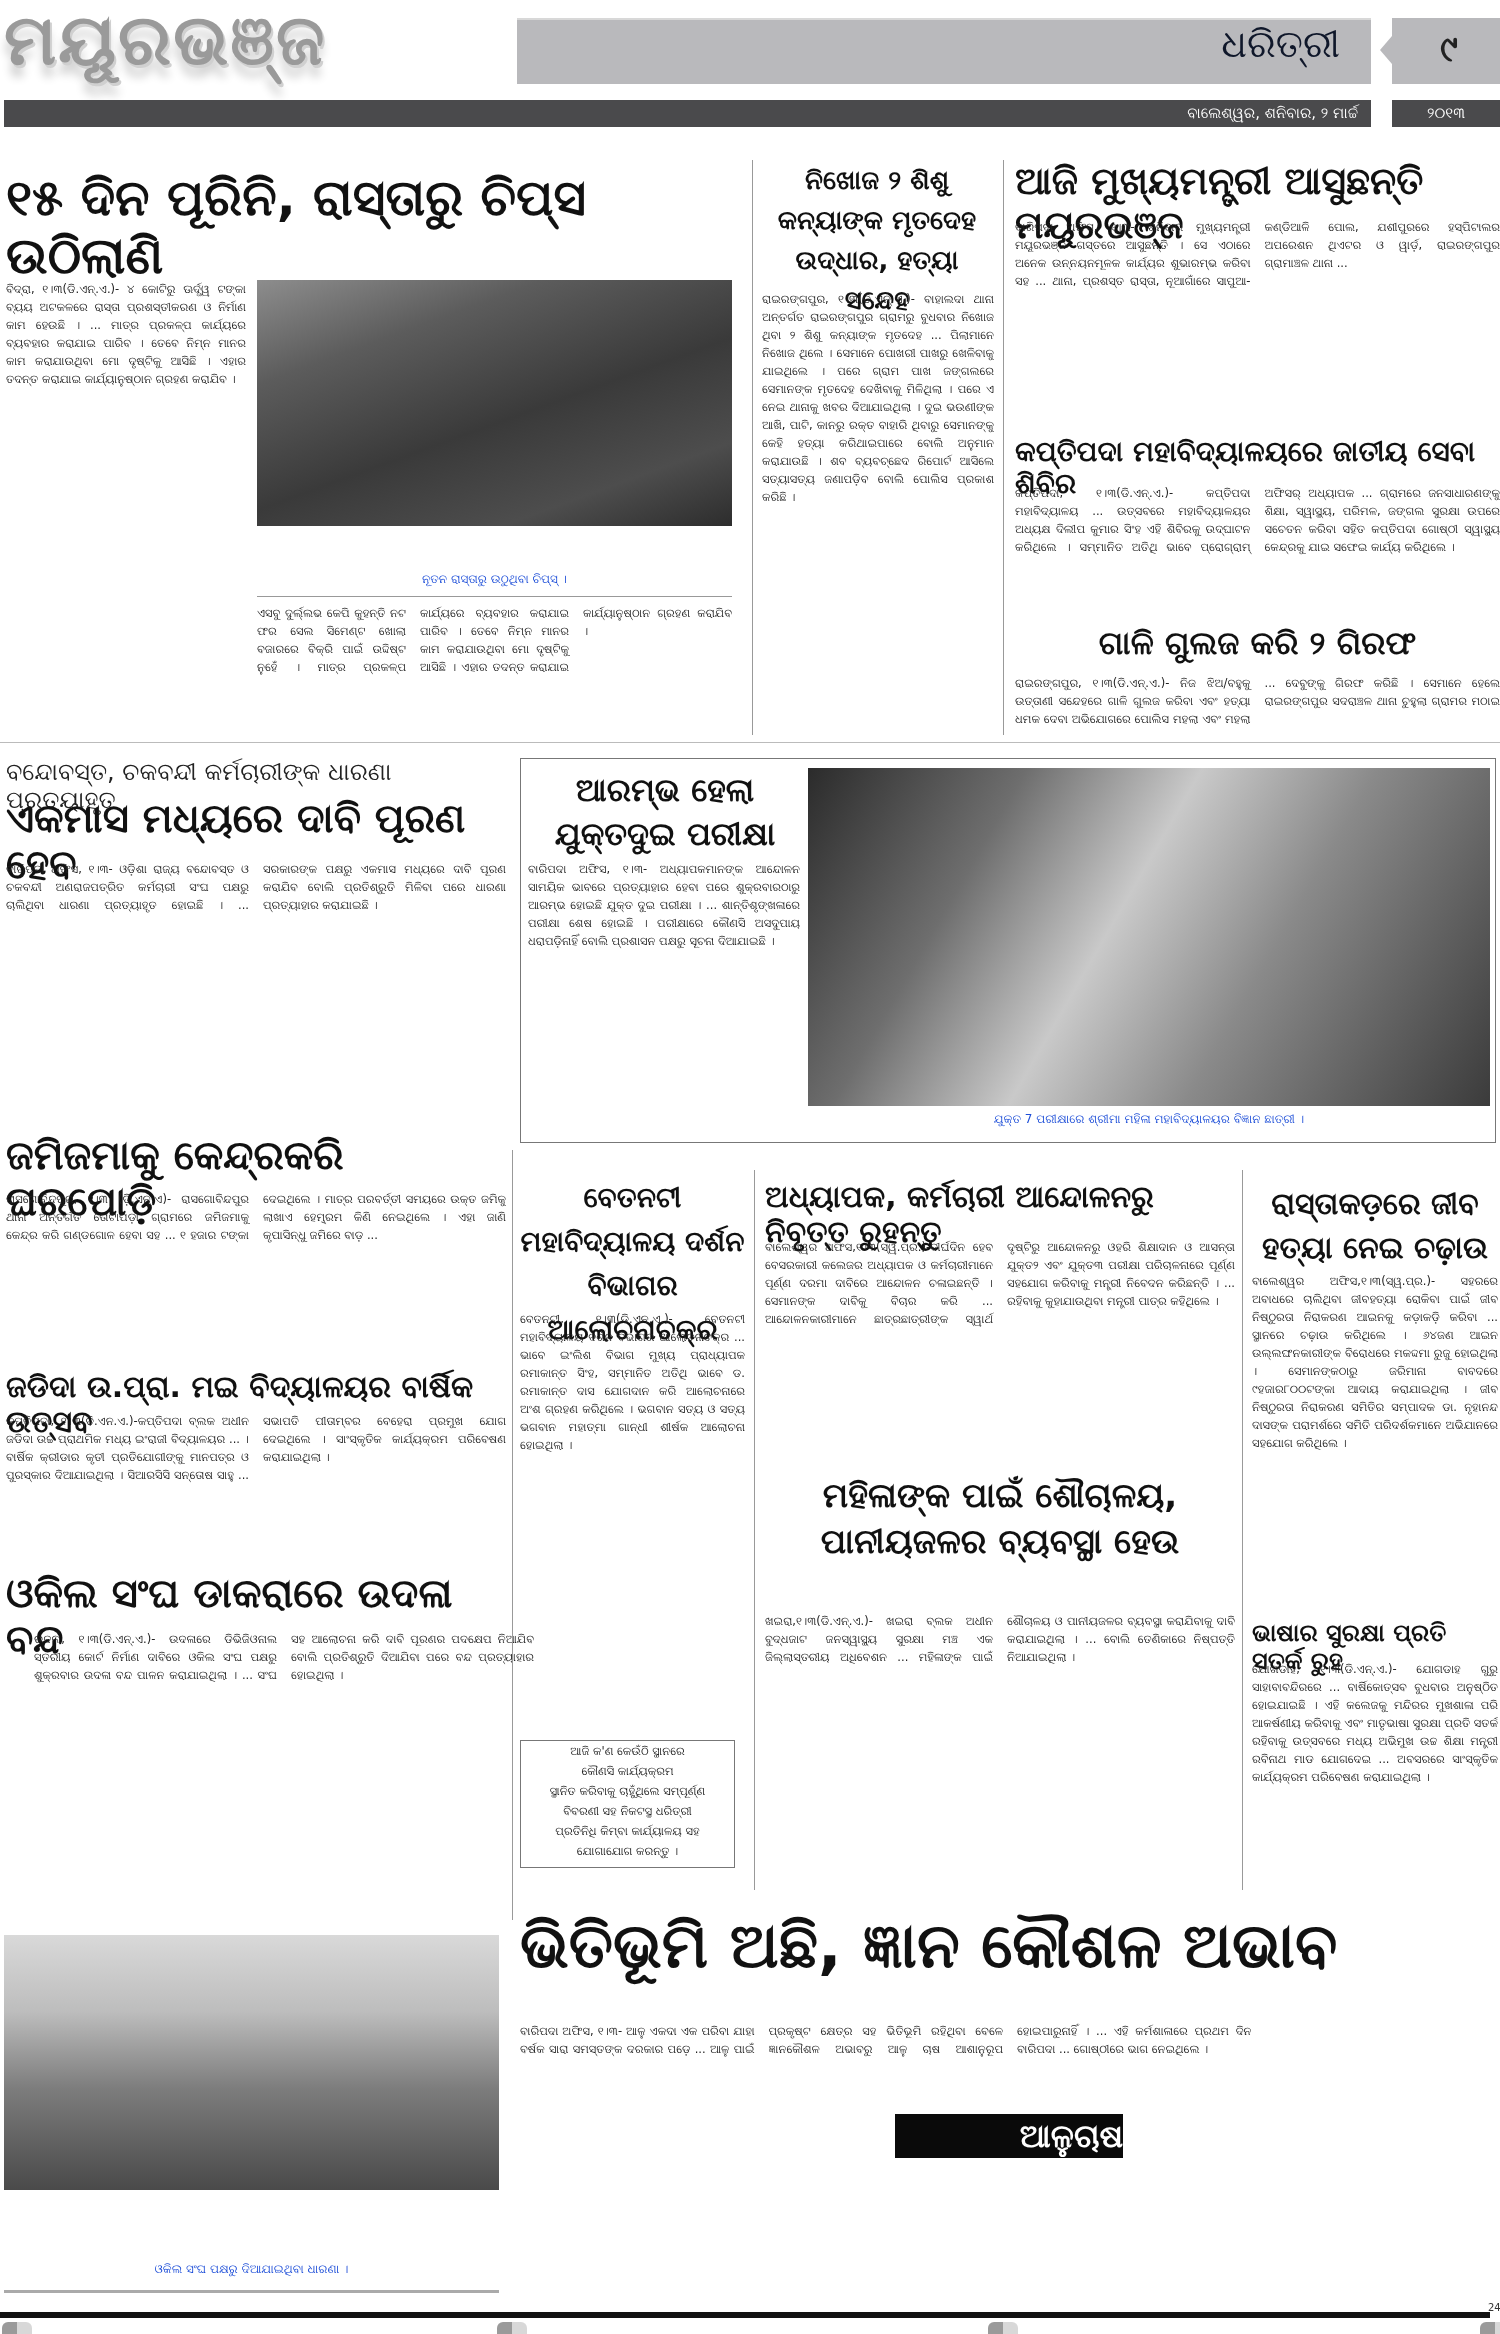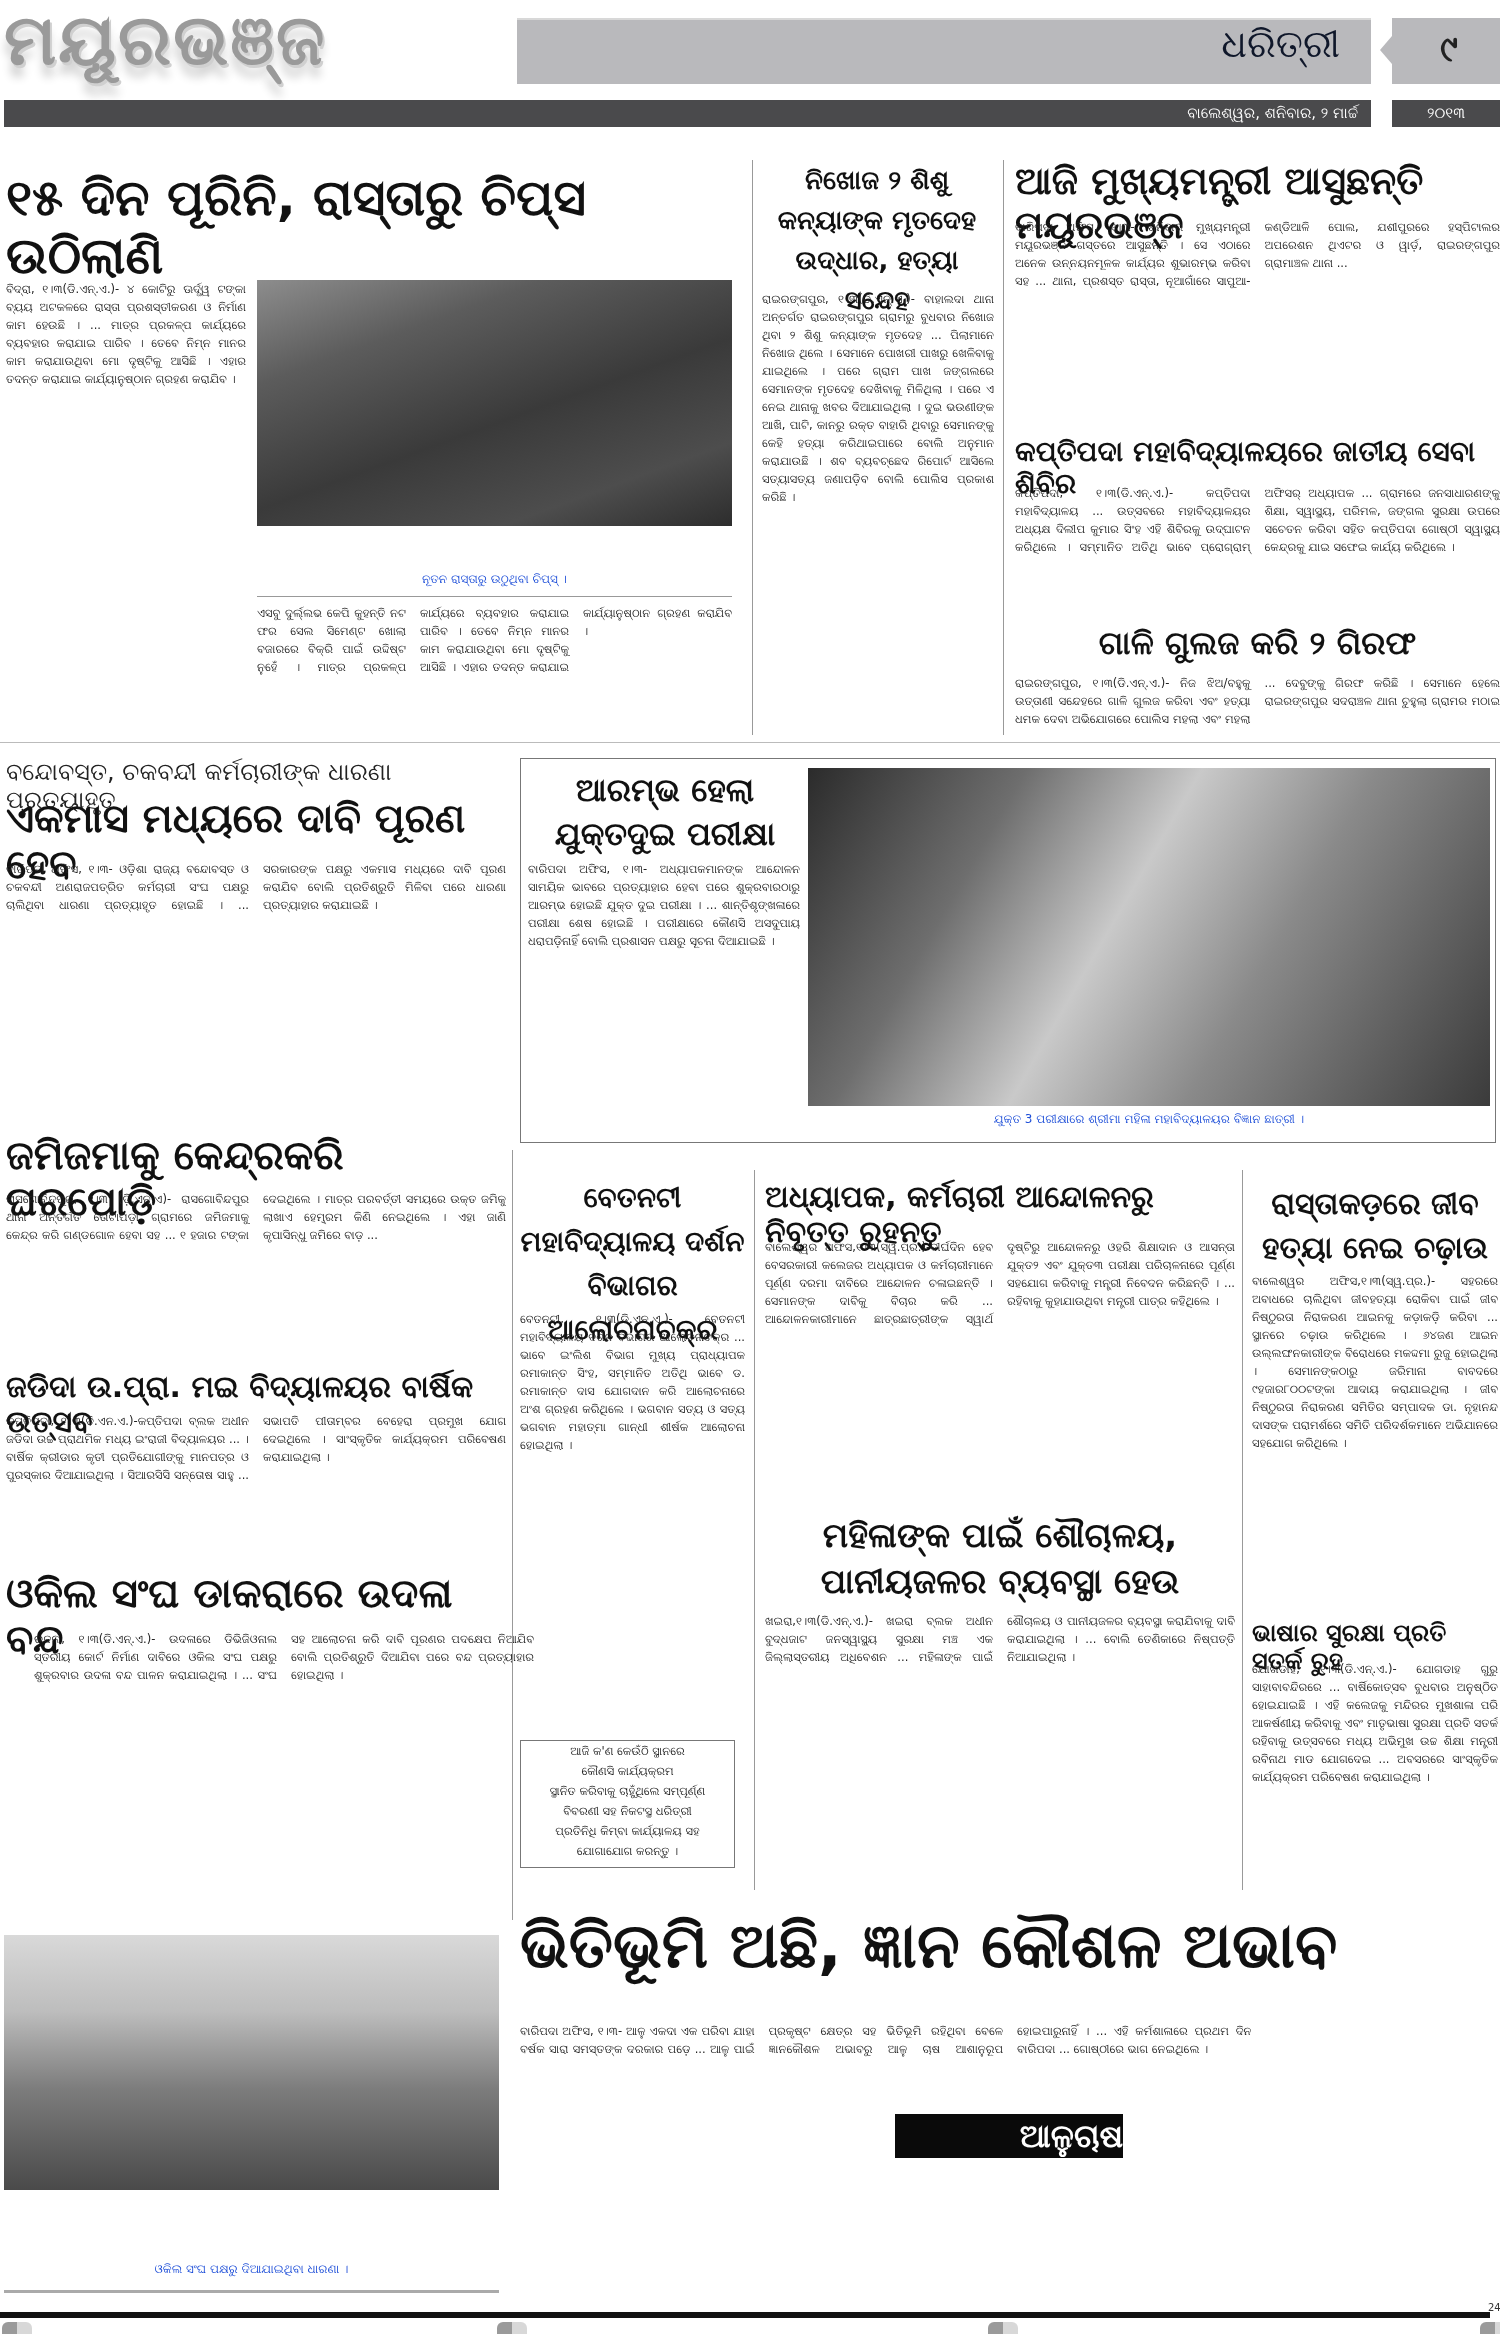--- a/index.html
+++ b/index.html
@@ -95,21 +95,21 @@
 <div class="abs rule-h" style="left:0; top:742px; width:1500px; background:#bbb;"></div>
 
 <div class="abs" style="left:6px; top:758px; width:500px; font-size:24px; color:#222;">ବନ୍ଦୋବସ୍ତ, ଚକବନ୍ଦୀ କର୍ମଚାରୀଙ୍କ ଧାରଣା ପ୍ରତ୍ୟାହୃତ</div>
 <div class="abs headline" style="left:6px; top:795px; width:500px; font-size:40px;">ଏକମାସ ମଧ୍ୟରେ ଦାବି ପୂରଣ ହେବ</div>
 <div class="abs body-text" style="left:6px; top:860px; width:500px; height:265px; column-count:2;">ବାରିପଦା ଅଫିସ, ୧।୩- ଓଡ଼ିଶା ରାଜ୍ୟ ବନ୍ଦୋବସ୍ତ ଓ ଚକବନ୍ଦୀ ଅଣରାଜପତ୍ରିତ କର୍ମଚାରୀ ସଂଘ ପକ୍ଷରୁ ଚାଲିଥିବା ଧାରଣା ପ୍ରତ୍ୟାହୃତ ହୋଇଛି । ... ସରକାରଙ୍କ ପକ୍ଷରୁ ଏକମାସ ମଧ୍ୟରେ ଦାବି ପୂରଣ କରାଯିବ ବୋଲି ପ୍ରତିଶ୍ରୁତି ମିଳିବା ପରେ ଧାରଣା ପ୍ରତ୍ୟାହାର କରାଯାଇଛି ।</div>
 
 <div class="abs boxed" style="left:520px; top:758px; width:976px; height:385px;"></div>
 <div class="abs headline" style="left:530px; top:768px; width:270px; font-size:32px; text-align:center; line-height:44px;">ଆରମ୍ଭ ହେଲା ଯୁକ୍ତଦୁଇ ପରୀକ୍ଷା</div>
 <div class="abs body-text" style="left:528px; top:860px; width:272px; height:262px;">ବାରିପଦା ଅଫିସ, ୧।୩- ଅଧ୍ୟାପକମାନଙ୍କ ଆନ୍ଦୋଳନ ସାମୟିକ ଭାବରେ ପ୍ରତ୍ୟାହାର ହେବା ପରେ ଶୁକ୍ରବାରଠାରୁ ଆରମ୍ଭ ହୋଇଛି ଯୁକ୍ତ ଦୁଇ ପରୀକ୍ଷା । ... ଶାନ୍ତିଶୃଙ୍ଖଳାରେ ପରୀକ୍ଷା ଶେଷ ହୋଇଛି । ପରୀକ୍ଷାରେ କୌଣସି ଅସଦୁପାୟ ଧରାପଡ଼ିନାହିଁ ବୋଲି ପ୍ରଶାସନ ପକ୍ଷରୁ ସୂଚନା ଦିଆଯାଇଛି ।</div>
 <div class="abs photo" style="left:808px; top:768px; width:682px; height:338px; background:linear-gradient(120deg,#2b2b2b 0%,#6e6e6e 25%,#c9c9c9 45%,#8a8a8a 65%,#3b3b3b 100%);"></div>
-<div class="abs caption" style="left:808px; top:1112px; width:682px;">ଯୁକ୍ତ 3 ପରୀକ୍ଷାରେ ଶ୍ରୀମା ମହିଳା ମହାବିଦ୍ୟାଳୟର ବିଜ୍ଞାନ ଛାତ୍ରୀ ।</div>
+<div class="abs caption" style="left:808px; top:1112px; width:682px;">ଯୁକ୍ତ 7 ପରୀକ୍ଷାରେ ଶ୍ରୀମା ମହିଳା ମହାବିଦ୍ୟାଳୟର ବିଜ୍ଞାନ ଛାତ୍ରୀ ।</div>
 
 <div class="abs headline" style="left:6px; top:1132px; width:500px; font-size:40px;">ଜମିଜମାକୁ କେନ୍ଦ୍ରକରି ଘରପୋଡ଼ି</div>
 <div class="abs body-text" style="left:6px; top:1190px; width:500px; height:172px; column-count:2;">ରାସଗୋବିନ୍ଦପୁର, ୧।୩ (ଡ଼ି.ଏନ୍‌.ଏ)- ରାସଗୋବିନ୍ଦପୁର ଥାନା ଅନ୍ତର୍ଗତ ତୋଟାପଡ଼ା ଗ୍ରାମରେ ଜମିଜମାକୁ କେନ୍ଦ୍ର କରି ଗଣ୍ଡଗୋଳ ହେବା ସହ ... ୧ ହଜାର ଟଙ୍କା ଦେଇଥିଲେ । ମାତ୍ର ପରବର୍ତ୍ତୀ ସମୟରେ ଉକ୍ତ ଜମିକୁ ଲାଖାଏ ହେମ୍ବ୍ରମ କିଣି ନେଇଥିଲେ । ଏହା ଜାଣି କୃପାସିନ୍ଧୁ ଜମିରେ ବାଡ଼ ...</div>
 
 <div class="abs headline" style="left:6px; top:1370px; width:500px; font-size:30px;">ଜଡିଦା ଉ.ପ୍ରା. ମଇ ବିଦ୍ୟାଳୟର ବାର୍ଷିକ ଉତ୍ସବ</div>
 <div class="abs body-text" style="left:6px; top:1412px; width:500px; height:150px; column-count:2;">କପ୍ତିପଦା, ୧।୩(ଡି.ଏନ.ଏ.)-କପ୍ତିପଦା ବ୍ଲକ ଅଧୀନ ଜଡିଦା ଉଚ୍ଚ ପ୍ରାଥମିକ ମଧ୍ୟ ଇଂରାଜୀ ବିଦ୍ୟାଳୟର ... । ବାର୍ଷିକ କ୍ରୀଡାର କୃତୀ ପ୍ରତିଯୋଗୀଙ୍କୁ ମାନପତ୍ର ଓ ପୁରସ୍କାର ଦିଆଯାଇଥିଲା । ସିଆରସିସି ସନ୍ତୋଷ ସାହୁ ... ସଭାପତି ପୀତାମ୍ବର ବେହେରା ପ୍ରମୁଖ ଯୋଗ ଦେଇଥିଲେ । ସାଂସ୍କୃତିକ କାର୍ଯ୍ୟକ୍ରମ ପରିବେଷଣ କରାଯାଇଥିଲା ।</div>
 
 <div class="abs headline" style="left:6px; top:1570px; width:500px; font-size:40px;">ଓକିଲ ସଂଘ ଡାକରାରେ ଉଦଳା ବନ୍ଦ</div>
 <div class="abs body-text" style="left:6px; top:1630px; width:500px; height:290px; column-count:2;margin-left:28px;">ଉଦଳା, ୧।୩(ଡି.ଏନ୍‌.ଏ.)- ଉଦଳାରେ ଡିଭିଜିଓନାଲ ସ୍ତରୀୟ କୋର୍ଟ ନିର୍ମାଣ ଦାବିରେ ଓକିଲ ସଂଘ ପକ୍ଷରୁ ଶୁକ୍ରବାର ଉଦଳା ବନ୍ଦ ପାଳନ କରାଯାଇଥିଲା । ... ସଂଘ ସହ ଆଲୋଚନା କରି ଦାବି ପୂରଣର ପଦକ୍ଷେପ ନିଆଯିବ ବୋଲି ପ୍ରତିଶ୍ରୁତି ଦିଆଯିବା ପରେ ବନ୍ଦ ପ୍ରତ୍ୟାହାର ହୋଇଥିଲା ।</div>
 <div class="abs photo" style="left:4px; top:1935px; width:495px; height:255px; background:linear-gradient(180deg,#d9d9d9 0%,#bdbdbd 30%,#7d7d7d 60%,#4a4a4a 100%);"></div>
@@ -128,21 +128,21 @@
   <div>ବିବରଣୀ ସହ ନିକଟସ୍ଥ ଧରିତ୍ରୀ</div>
   <div>ପ୍ରତିନିଧି କିମ୍ବା କାର୍ଯ୍ୟାଳୟ ସହ</div>
   <div>ଯୋଗାଯୋଗ କରନ୍ତୁ ।</div>
 </div>
 
 <div class="abs rule-v" style="left:754px; top:1170px; height:720px;"></div>
 
 <div class="abs headline" style="left:765px; top:1180px; width:470px; font-size:30px;">ଅଧ୍ୟାପକ, କର୍ମଚାରୀ ଆନ୍ଦୋଳନରୁ ନିବୃତ୍ତ ରୁହନ୍ତୁ</div>
 <div class="abs body-text" style="left:765px; top:1238px; width:470px; height:260px; column-count:2;">ବାଲେଶ୍ୱର ଅଫିସ,୧।୩(ସ୍ୱ.ପ୍ର.)-ଦୀର୍ଘଦିନ ହେବ ବେସରକାରୀ କଲେଜର ଅଧ୍ୟାପକ ଓ କର୍ମଚାରୀମାନେ ପୂର୍ଣ୍ଣ ଦରମା ଦାବିରେ ଆନ୍ଦୋଳନ ଚଳାଇଛନ୍ତି । ସେମାନଙ୍କ ଦାବିକୁ ବିଚାର କରି ... ଆନ୍ଦୋଳନକାରୀମାନେ ଛାତ୍ରଛାତ୍ରୀଙ୍କ ସ୍ୱାର୍ଥ ଦୃଷ୍ଟିରୁ ଆନ୍ଦୋଳନରୁ ଓହରି ଶିକ୍ଷାଦାନ ଓ ଆସନ୍ତା ଯୁକ୍ତ୨ ଏବଂ ଯୁକ୍ତ୩ ପରୀକ୍ଷା ପରିଚାଳନାରେ ପୂର୍ଣ୍ଣ ସହଯୋଗ କରିବାକୁ ମନ୍ତ୍ରୀ ନିବେଦନ କରିଛନ୍ତି । ... ରହିବାକୁ କୁହାଯାଉଥିବା ମନ୍ତ୍ରୀ ପାତ୍ର କହିଥିଲେ ।</div>
 
-<div class="abs headline" style="left:765px; top:1512px; width:470px; font-size:34px; text-align:center; line-height:46px;">ମହିଳାଙ୍କ ପାଇଁ ଶୌଚାଳୟ, ପାନୀୟଜଳର ବ୍ୟବସ୍ଥା ହେଉ</div>
+<div class="abs headline" style="left:765px; top:1472px; width:470px; font-size:34px; text-align:center; line-height:46px;">ମହିଳାଙ୍କ ପାଇଁ ଶୌଚାଳୟ, ପାନୀୟଜଳର ବ୍ୟବସ୍ଥା ହେଉ</div>
 <div class="abs body-text" style="left:765px; top:1612px; width:470px; height:270px; column-count:2;">ଖଇରା,୧।୩(ଡି.ଏନ୍‌.ଏ.)- ଖଇରା ବ୍ଲକ ଅଧୀନ ବୁଦ୍ଧଜାଟ ଜନସ୍ୱାସ୍ଥ୍ୟ ସୁରକ୍ଷା ମଞ୍ଚ ଏକ ଜିଲ୍ଲାସ୍ତରୀୟ ଅଧିବେଶନ ... ମହିଳାଙ୍କ ପାଇଁ ଶୌଚାଳୟ ଓ ପାନୀୟଜଳର ବ୍ୟବସ୍ଥା କରାଯିବାକୁ ଦାବି କରାଯାଇଥିଲା । ... ବୋଲି ତେଣିକାରେ ନିଷ୍ପତ୍ତି ନିଆଯାଇଥିଲା ।</div>
 
 <div class="abs rule-v" style="left:1242px; top:1170px; height:720px;"></div>
 
 <div class="abs headline" style="left:1250px; top:1182px; width:250px; font-size:30px; text-align:center; line-height:44px;">ରାସ୍ତାକଡ଼ରେ ଜୀବ ହତ୍ୟା ନେଇ ଚଢ଼ାଉ</div>
 <div class="abs body-text" style="left:1252px; top:1272px; width:246px; height:340px;">ବାଲେଶ୍ୱର ଅଫିସ,୧।୩(ସ୍ୱ.ପ୍ର.)- ସହରରେ ଅବାଧରେ ଚାଲିଥିବା ଜୀବହତ୍ୟା ରୋକିବା ପାଇଁ ଜୀବ ନିଷ୍ଠୁରତା ନିରାକରଣ ଆଇନକୁ କଡ଼ାକଡ଼ି କରିବା ... ସ୍ଥାନରେ ଚଢ଼ାଉ କରିଥିଲେ । ୬୪ଜଣ ଆଇନ ଉଲ୍ଲଙ୍ଘନକାରୀଙ୍କ ବିରୋଧରେ ମକଦ୍ଦମା ରୁଜୁ ହୋଇଥିଲା । ସେମାନଙ୍କଠାରୁ ଜରିମାନା ବାବଦରେ ୯ହଜାର୮୦୦ଟଙ୍କା ଆଦାୟ କରାଯାଇଥିଲା । ଜୀବ ନିଷ୍ଠୁରତା ନିରାକରଣ ସମିତିର ସମ୍ପାଦକ ଡା. ନୃହାନନ୍ଦ ଦାସଙ୍କ ପରାମର୍ଶରେ ସମିତି ପରିଦର୍ଶକମାନେ ଅଭିଯାନରେ ସହଯୋଗ କରିଥିଲେ ।</div>
 
 <div class="abs headline" style="left:1252px; top:1620px; width:248px; font-size:24px;">ଭାଷାର ସୁରକ୍ଷା ପ୍ରତି ସତର୍କ ରୁହ</div>
 <div class="abs body-text" style="left:1252px; top:1660px; width:246px; height:222px;">ଯୋଗଡାହ, ୧।୩(ଡି.ଏନ୍‌.ଏ.)- ଯୋଗଡାହ ଗୁରୁ ସାହାବାବନ୍ଦିରରେ ... ବାର୍ଷିକୋତ୍ସବ ବୁଧବାର ଅନୁଷ୍ଠିତ ହୋଇଯାଇଛି । ଏହି କଲେଜକୁ ମନ୍ଦିରର ମୁଖଶାଳା ପରି ଆକର୍ଷଣୀୟ କରିବାକୁ ଏବଂ ମାତୃଭାଷା ସୁରକ୍ଷା ପ୍ରତି ସତର୍କ ରହିବାକୁ ଉତ୍ସବରେ ମଧ୍ୟ ଅଭିମୁଖ ଉଚ୍ଚ ଶିକ୍ଷା ମନ୍ତ୍ରୀ ରବିନାଥ ମାଡ ଯୋଗଦେଇ ... ଅବସରରେ ସାଂସ୍କୃତିକ କାର୍ଯ୍ୟକ୍ରମ ପରିବେଷଣ କରାଯାଇଥିଲା ।</div>
 

